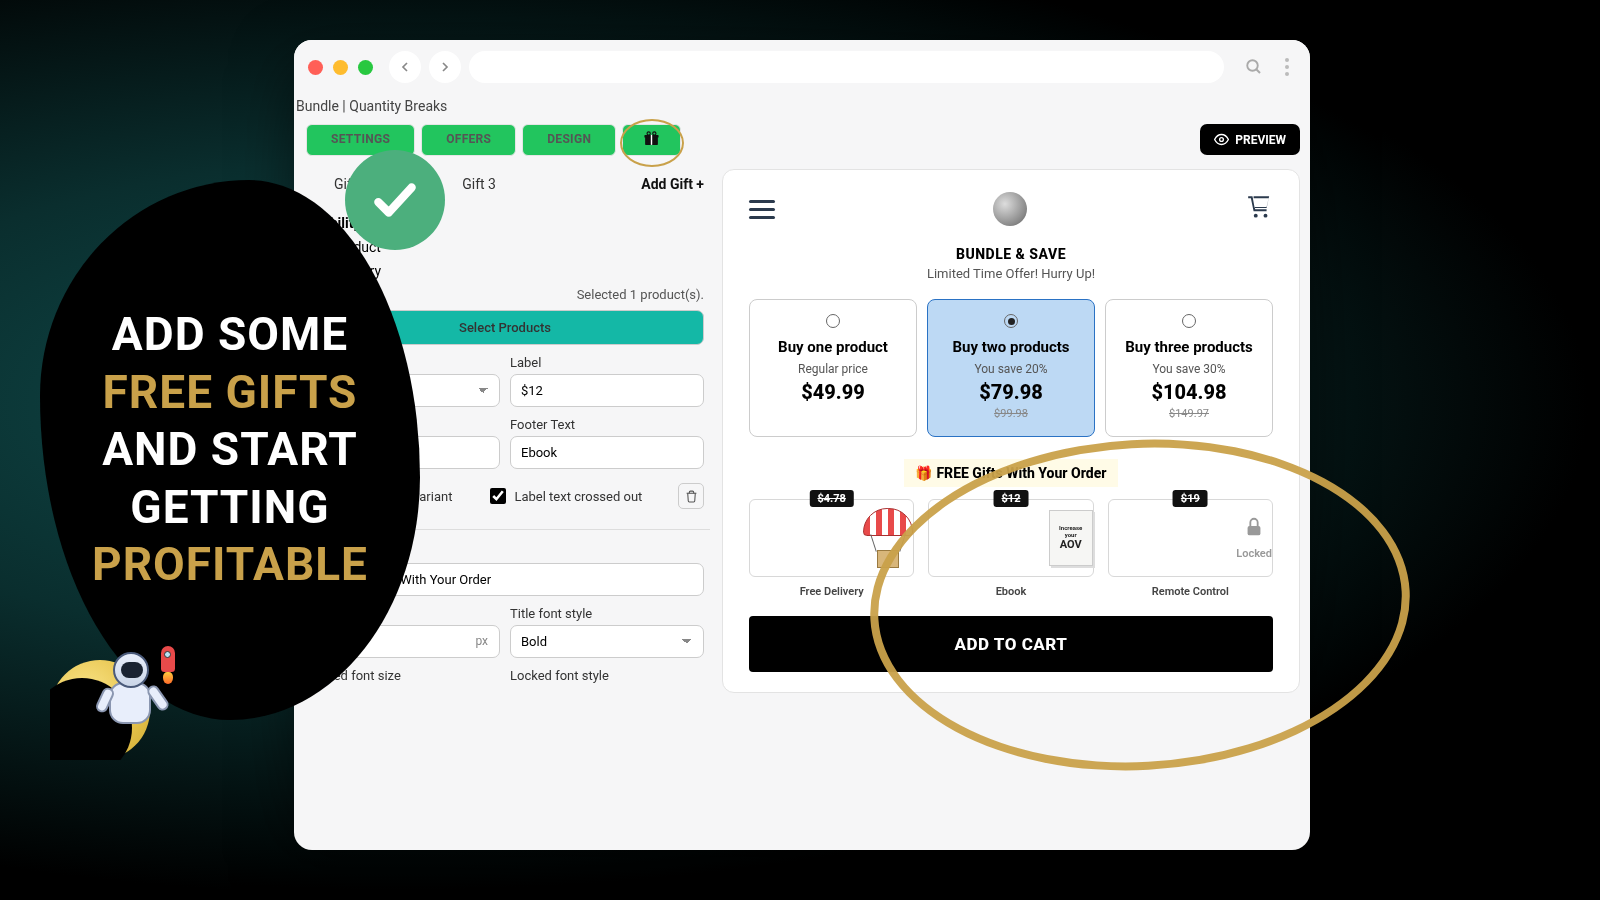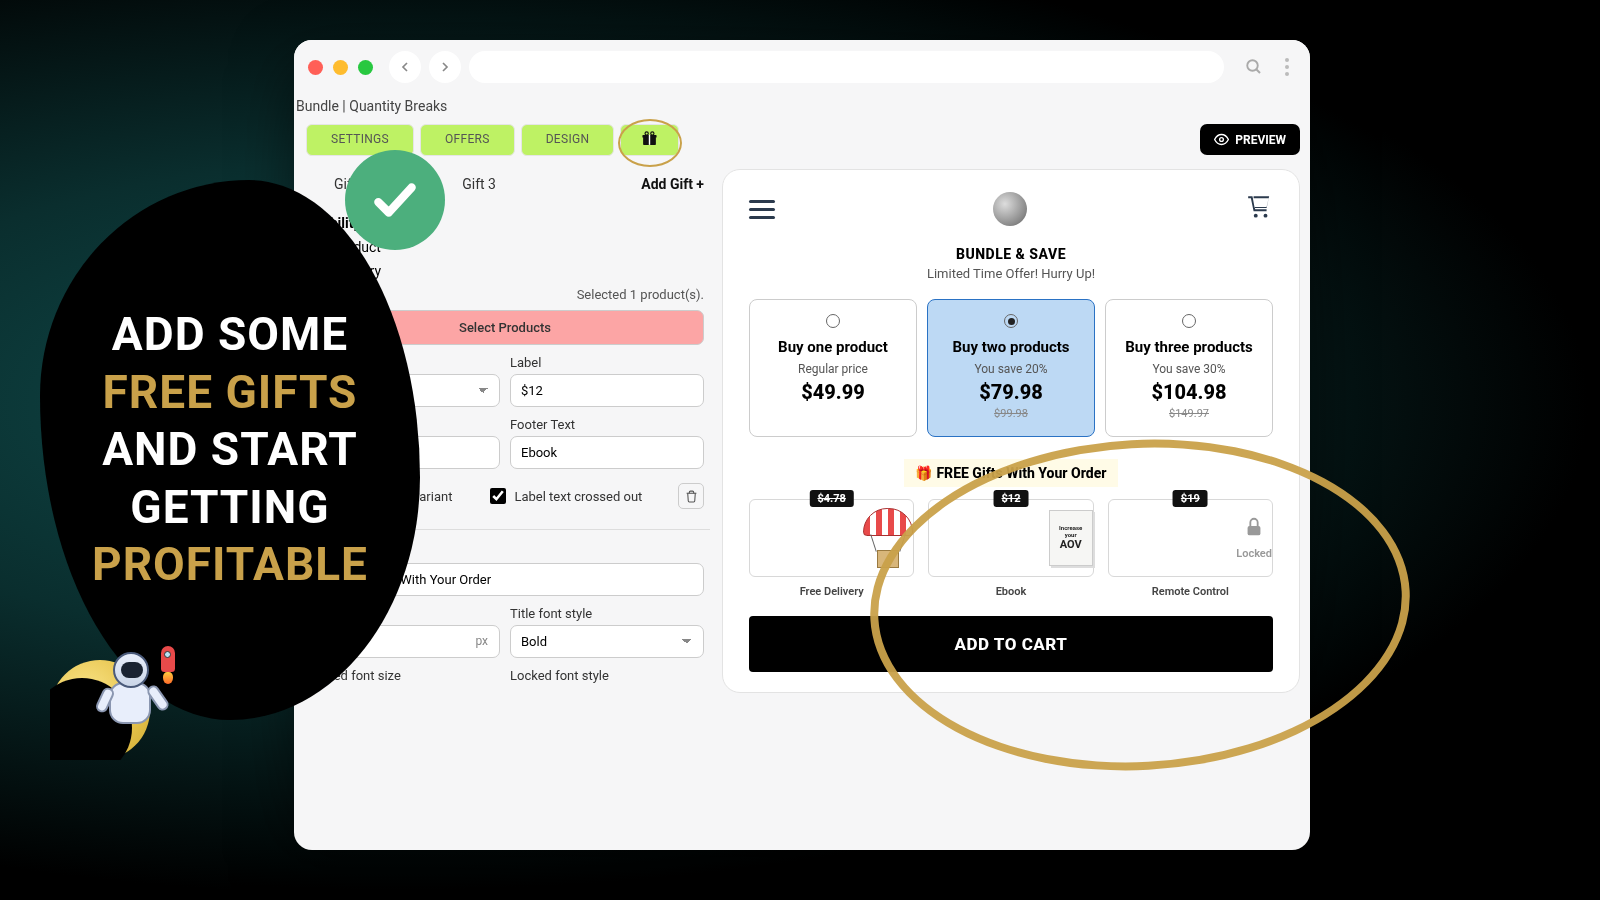--- a/index.html
+++ b/index.html
@@ -13,45 +13,45 @@
   .nav-btn{width:32px;height:32px;border-radius:50%;background:#fff;display:flex;align-items:center;justify-content:center;color:#888}
   .url-bar{flex:1;height:32px;background:#fff;border-radius:16px;margin-right:6px}
   .search-ico{width:32px;height:32px;display:flex;align-items:center;justify-content:center;color:#999}
   .dots3{width:18px;height:26px;display:flex;flex-direction:column;justify-content:center;gap:3px;align-items:center}
   .dots3 span{width:4px;height:4px;border-radius:50%;background:#bbb}
   .page-title{padding:4px 2px 10px;font-size:14px;color:#444}
   .content{display:flex;gap:18px;padding:0 10px 10px;align-items:flex-start}
   .left-pane{flex:0 0 400px;padding-left:2px}
   .top-tabs{display:flex;align-items:center;justify-content:space-between;margin-bottom:12px}
   .pill-row{display:flex;gap:6px;background:transparent}
-  .pill{padding:7px 24px;background:#bef264;border-radius:6px;font-size:12px;font-weight:400;color:#555;letter-spacing:.3px;border:1px solid #e5e5e5}
+  .pill{padding:7px 24px;background:#22c55e;border-radius:6px;font-size:12px;font-weight:700;color:#555;letter-spacing:.3px;border:1px solid #e5e5e5}
   .pill.icon-only{padding:5px 20px;position:relative}
   .gift-circle{position:absolute;border:2px solid #c9a14a;border-radius:50%;width:64px;height:48px;top:-6px;left:50%;transform:translateX(-50%);pointer-events:none}
   .sub-tabs{display:flex;gap:22px;align-items:center;margin-bottom:16px;padding-left:24px}
   .sub-tab{font-size:14px;color:#333;padding:6px 4px}
   .sub-tab.active{font-weight:700;border-bottom:3px solid #000}
   .add-gift{margin-left:auto;font-weight:700;font-size:14px;color:#111}
   .sec-label{font-weight:700;font-size:14px;margin-bottom:8px}
   .radio-row{display:flex;align-items:center;gap:10px;margin-bottom:8px;font-size:14px}
   .radio-row input{width:16px;height:16px;accent-color:#000}
   .sel-text{text-align:right;font-size:13px;color:#555;margin:8px 0}
-  .btn-wide{width:100%;padding:9px;background:#fca5a5;border:1px solid #ccc;border-radius:7px;font-size:13px;color:#333;font-weight:500}
+  .btn-wide{width:100%;padding:9px;background:#14b8a6;border:1px solid #ccc;border-radius:7px;font-size:13px;color:#333;font-weight:500}
   .two-col{display:flex;gap:10px;margin-top:10px}
   .col{flex:1}
   .field-label{font-size:13px;color:#333;margin-bottom:4px}
   .input,.select{width:100%;padding:8px 10px;border:1px solid #ccc;border-radius:7px;font-size:13px;background:#fff}
   .select{appearance:none;background-image:linear-gradient(45deg,transparent 50%,#888 50%),linear-gradient(135deg,#888 50%,transparent 50%);background-position:calc(100% - 16px) 13px,calc(100% - 11px) 13px;background-size:5px 5px;background-repeat:no-repeat;padding-right:15px}
   .check-row{display:flex;align-items:center;gap:8px;font-size:13px;color:#333;margin-top:14px}
   .check-row input{width:16px;height:16px;accent-color:#000}
   .trash{margin-left:auto;width:26px;height:26px;border:1px solid #ccc;border-radius:5px;display:flex;align-items:center;justify-content:center;font-size:13px}
   .divider{height:1px;background:#ddd;margin:20px -6px 14px}
   .px-input{position:relative}
   .px-input span{position:absolute;right:12px;top:9px;color:#888;font-size:12px}
   .preview-btn{background:#000;color:#fff;border:none;border-radius:7px;padding:8px 14px;font-size:12px;font-weight:700;display:flex;align-items:center;gap:6px}
-  .right-pane{flex:1;background:#fff;border:1px solid #e3e3e3;border-radius:18px;padding:22px 26px 20px;position:relative}
+  .right-pane{flex:1;background:#fff;border:1px solid #e3e3e3;border-radius:12px;padding:22px 26px 20px;position:relative}
   .shop-top{display:flex;align-items:center;justify-content:space-between;margin-bottom:20px}
   .burger{display:flex;flex-direction:column;gap:5px}
   .burger span{width:26px;height:3px;background:#2b3a4d;border-radius:2px}
   .moon{width:34px;height:34px;border-radius:50%;background:radial-gradient(circle at 35% 35%,#ddd,#888 70%,#555)}
   .cart-ico{color:#2b3a4d}
   .h-center{text-align:center}
   .bundle-title{font-weight:800;font-size:14px;letter-spacing:.5px;margin-bottom:4px}
   .sub-text{font-size:13px;color:#555;margin-bottom:18px}
   .cards{display:flex;gap:10px;justify-content:center}
   .card{flex:1;border:1px solid #ccc;border-radius:8px;padding:14px 8px 16px;text-align:center;background:#fff}

